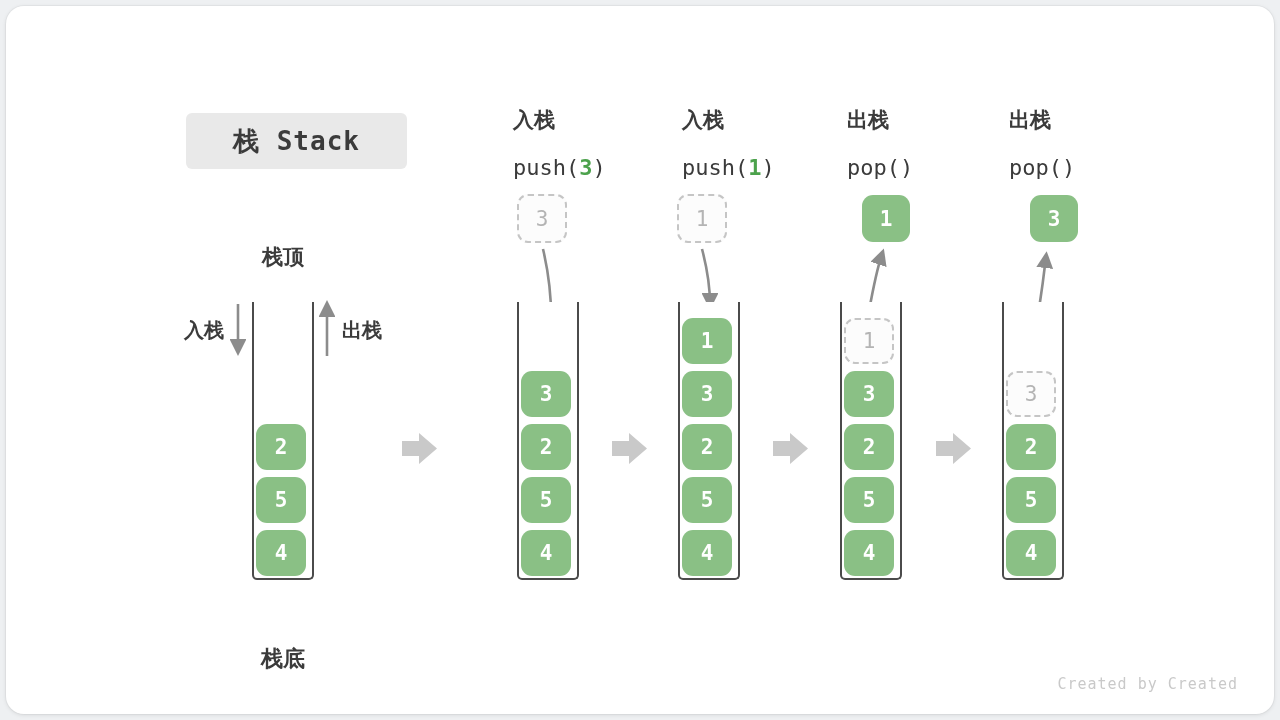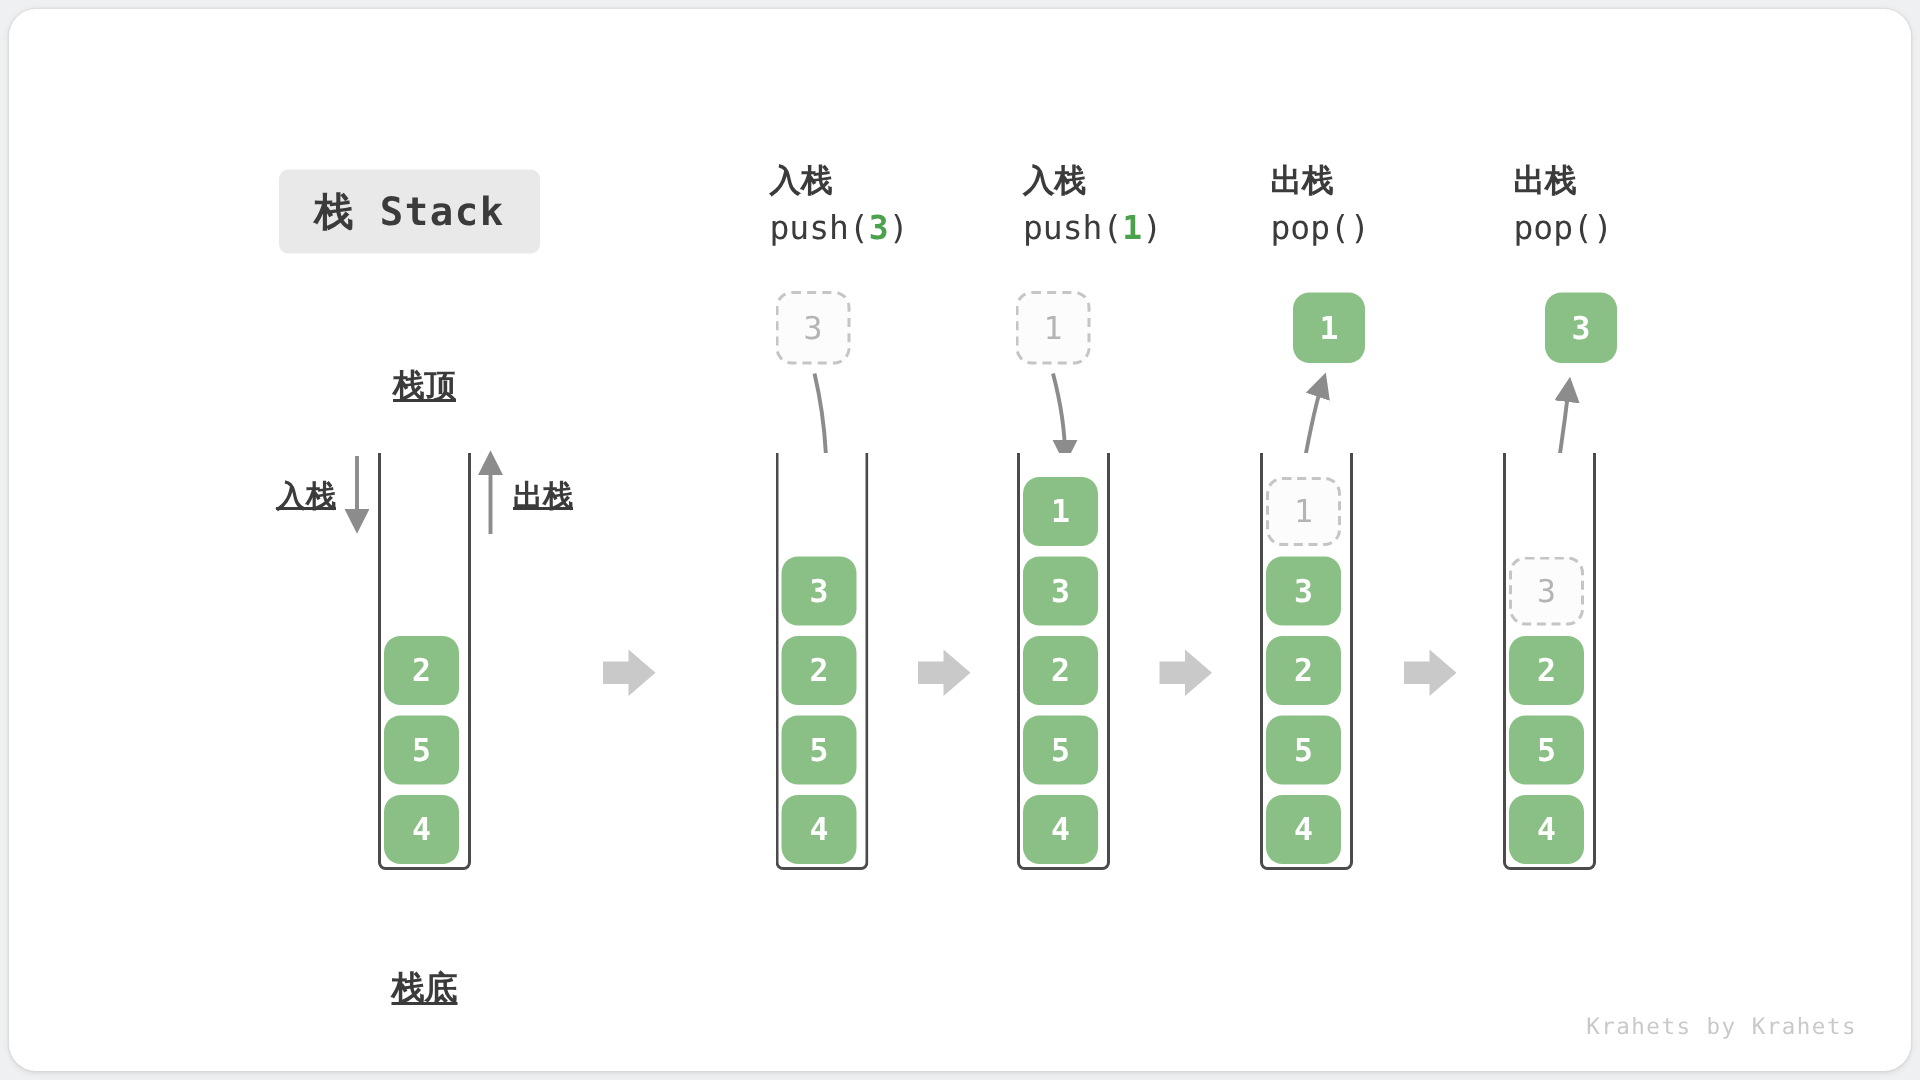--- a/index.html
+++ b/index.html
@@ -23,37 +23,37 @@
   }
   #card{
     position:absolute;left:6px;top:6px;right:6px;bottom:6px;
     background:#ffffff;border-radius:18px;
     box-shadow:0 1px 4px rgba(0,0,0,0.10), 0 0 0 1px rgba(0,0,0,0.03);
   }
   #canvas{position:absolute;left:-6px;top:-6px;width:1280px;height:720px;}
   svg.overlay{position:absolute;left:0;top:0;width:1280px;height:720px;pointer-events:none;}
 
   .title-box{
-    position:absolute;left:186px;top:113px;width:174px;height:56px;
+    position:absolute;left:186px;top:113px;width:221px;height:56px;
     background:var(--title-bg);border-radius:6px;
     display:flex;align-items:center;justify-content:center;
     font-family:"DejaVu Sans Mono","Liberation Sans",sans-serif;
     font-size:26px;font-weight:700;color:var(--text-dark);letter-spacing:1px;
   }
   .cn-label{
     position:absolute;color:var(--text-dark);font-weight:700;
-    font-size:21px;white-space:nowrap;text-decoration:underline;
+    font-size:21px;white-space:nowrap;
   }
   .centered60{width:60px;text-align:center;}
 
   .col-header{position:absolute;top:106px;}
   .col-header .cn{font-size:21px;font-weight:700;color:var(--text-dark);height:31px;}
   .col-header .code{
     font-family:"DejaVu Sans Mono",monospace;font-size:22px;color:var(--text-dark);
-    margin-top:3px;white-space:nowrap;
+    margin-top:18px;white-space:nowrap;
   }
   .col-header .code .arg{color:var(--code-green);font-weight:700;}
 
   .stack{
     position:absolute;top:302px;width:58px;height:276px;
     border:2px solid var(--wall-gray);border-top:none;
     border-radius:0 0 5px 5px;background:#fff;
   }
   .blk{
     position:absolute;left:2px;width:50px;height:46px;
@@ -184,16 +184,16 @@
     <div class="blk rE">4</div>
   </div>
 
   <div class="stack" style="left:1002px;">
     <div class="blk ghost rB">3</div>
     <div class="blk rC">2</div>
     <div class="blk rD">5</div>
     <div class="blk rE">4</div>
   </div>
 
-  <div class="watermark">Krahets by Krahets</div>
+  <div class="watermark">Created by Created</div>
 
 </div>
 </div>
 
 </body></html>

